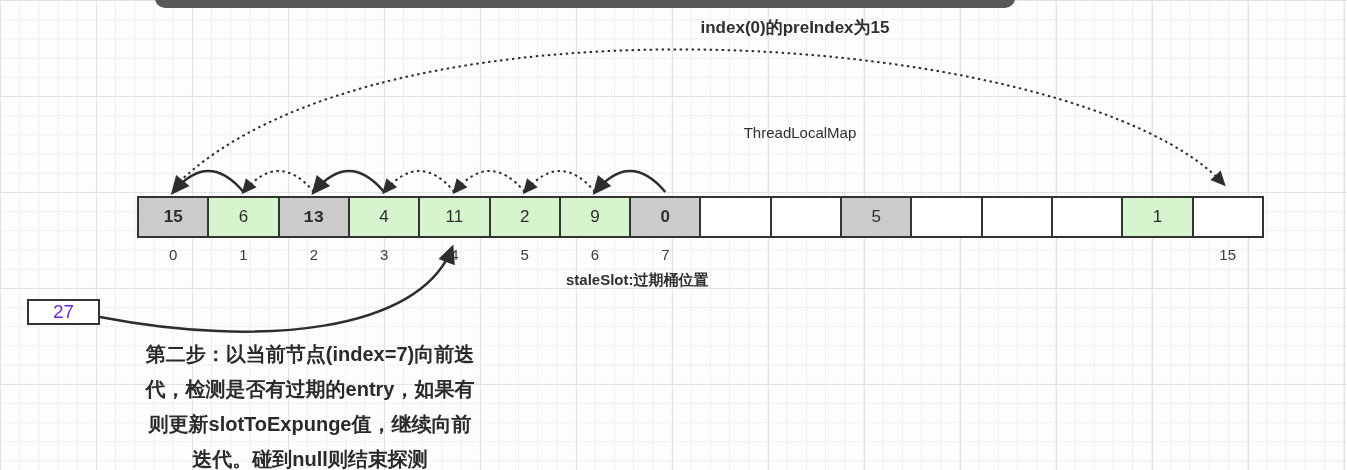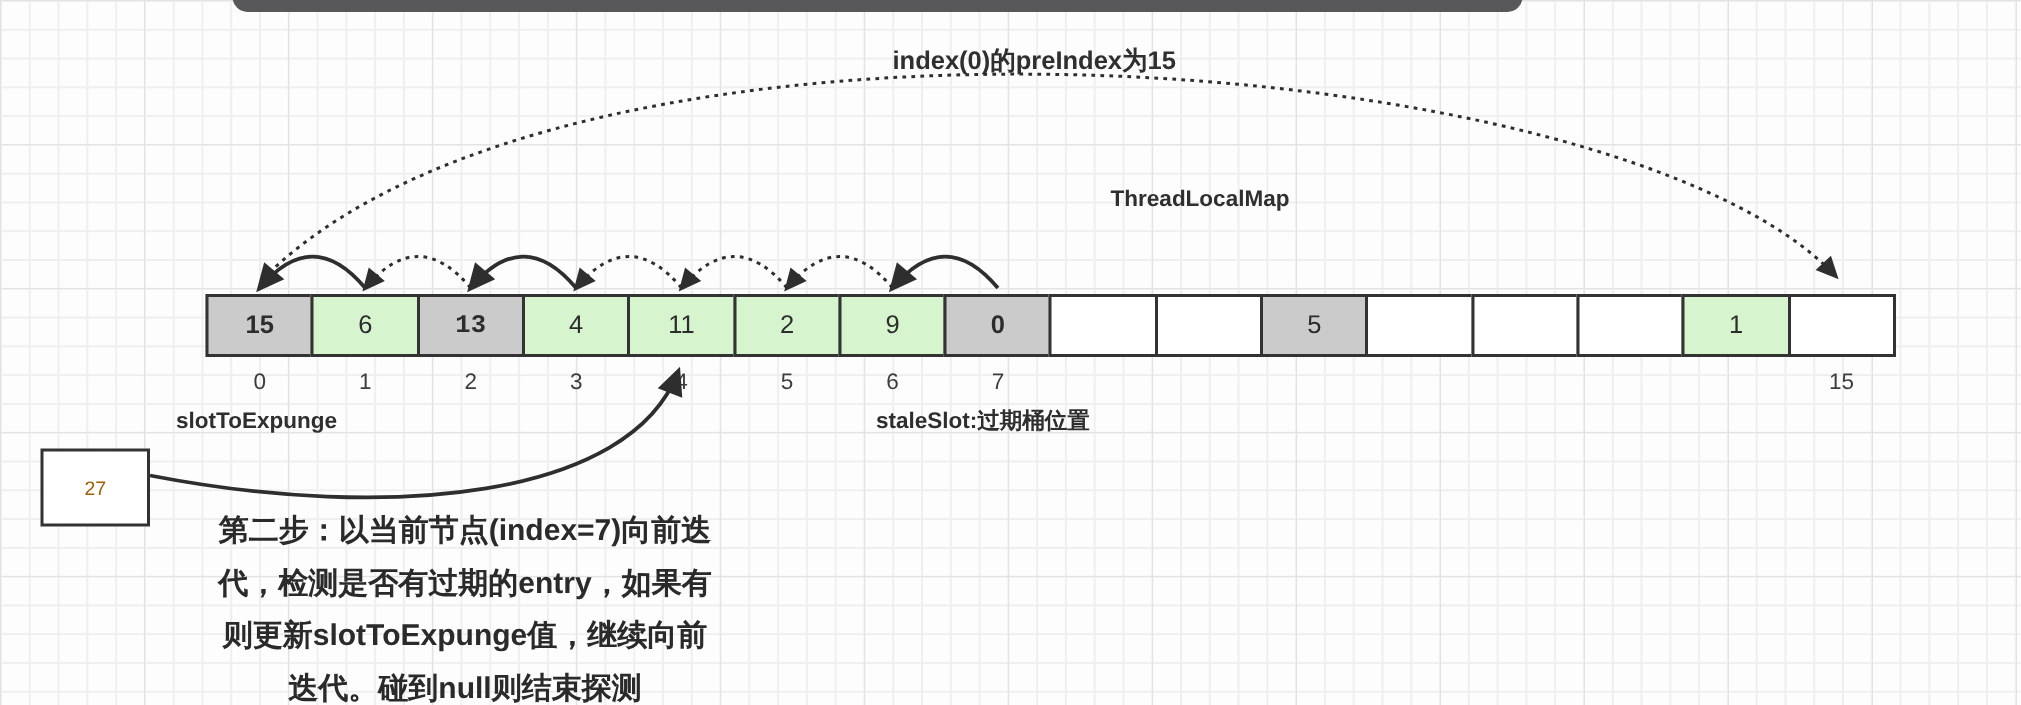--- a/index.html
+++ b/index.html
@@ -19,25 +19,25 @@
       linear-gradient(90deg, var(--grid-minor) 1px, transparent 1px);
     background-size:96px 96px, 96px 96px, 19.2px 19.2px, 19.2px 19.2px;
     color:var(--ink);
   }
   .title-bar{
     position:absolute; left:155px; top:-14px; width:860px; height:22px;
     background:var(--bar); border-radius:10px;
   }
   .title-text{
     position:absolute; left:595px; top:16px; width:400px;
-    font-size:17px; font-weight:bold; text-align:left; color:#2f2f2f;margin-top:13px;
+    font-size:17px; font-weight:bold; text-align:center; color:#2f2f2f;
   }
   .map-label{
     position:absolute; left:650px; top:124px; width:300px;
-    font-size:15px; font-weight:bold; text-align:center; color:#2f2f2f;
+    font-size:15px; font-weight:normal; text-align:center; color:#2f2f2f;
   }
   .cells{ position:absolute; left:137px; top:196px; z-index:2; }
   .cell{
     position:absolute; top:0; height:42px; width:72.4px;
     border:2px solid var(--cell-border); box-sizing:border-box;
     display:flex; align-items:center; justify-content:center;
     font-size:17px; color:#2d2d2d;
   }
   .cell.stale{ background:var(--stale-fill); }
   .cell.valid{ background:var(--valid-fill); }
@@ -45,28 +45,28 @@
   .cell.bold{ font-weight:bold; }
   .idx{
     position:absolute; top:246px; width:50px; text-align:center;
     font-size:15px; color:#3d3d3d; z-index:3;
   }
   .slot-label{
     position:absolute; left:96px; top:272px; width:150px; text-align:center;
     font-size:15px; font-weight:bold; color:#2f2f2f; z-index:3;
   }
   .stale-label{
-    position:absolute; left:584px; top:271px;
+    position:absolute; left:566px; top:271px;
     font-size:15px; font-weight:bold; color:#2f2f2f; z-index:3;
   }
   .val-box{
-    position:absolute; left:27px; top:299px; width:73px; height:52px;
+    position:absolute; left:27px; top:299px; width:73px; height:26px;
     border:2px solid var(--cell-border); box-sizing:border-box; background:#fff;
     display:flex; align-items:center; justify-content:center;
-    font-size:13px; color:#a16207; z-index:3;
+    font-size:19px; color:#6d28d9; z-index:3;
   }
   .note{
     position:absolute; left:115px; top:337px; width:390px;
     font-size:20px; line-height:35px; font-weight:bold; text-align:center;
     white-space:pre-line; color:#2a2a2a; z-index:3;
   }
   svg.overlay{ position:absolute; left:0; top:0; z-index:5; pointer-events:none; }
   .arc{ fill:none; stroke:var(--ink); }
   .arc.solid{ stroke-width:2.5; }
   .arc.dotted{ stroke-width:2; stroke-dasharray:2.5 3.5; }
@@ -106,21 +106,20 @@
       <div class="idx" style="left: 218.5px;">1</div>
       <div class="idx" style="left: 288.8px;">2</div>
       <div class="idx" style="left: 359.1px;">3</div>
       <div class="idx" style="left: 429.4px;">4</div>
       <div class="idx" style="left: 499.7px;">5</div>
       <div class="idx" style="left: 570px;">6</div>
       <div class="idx" style="left: 640.3px;">7</div>
       <div class="idx" style="left: 1202.7px;">15</div>
     </div>
 
-  <div class="slot-label">slotToExpunge</div>
 
   <div class="stale-label">staleSlot:过期桶位置</div>
 
   <div class="val-box">
     <span>27</span>
   </div>
 
   <div class="note">第二步：以当前节点(index=7)向前迭
 代，检测是否有过期的entry，如果有
 则更新slotToExpunge值，继续向前

